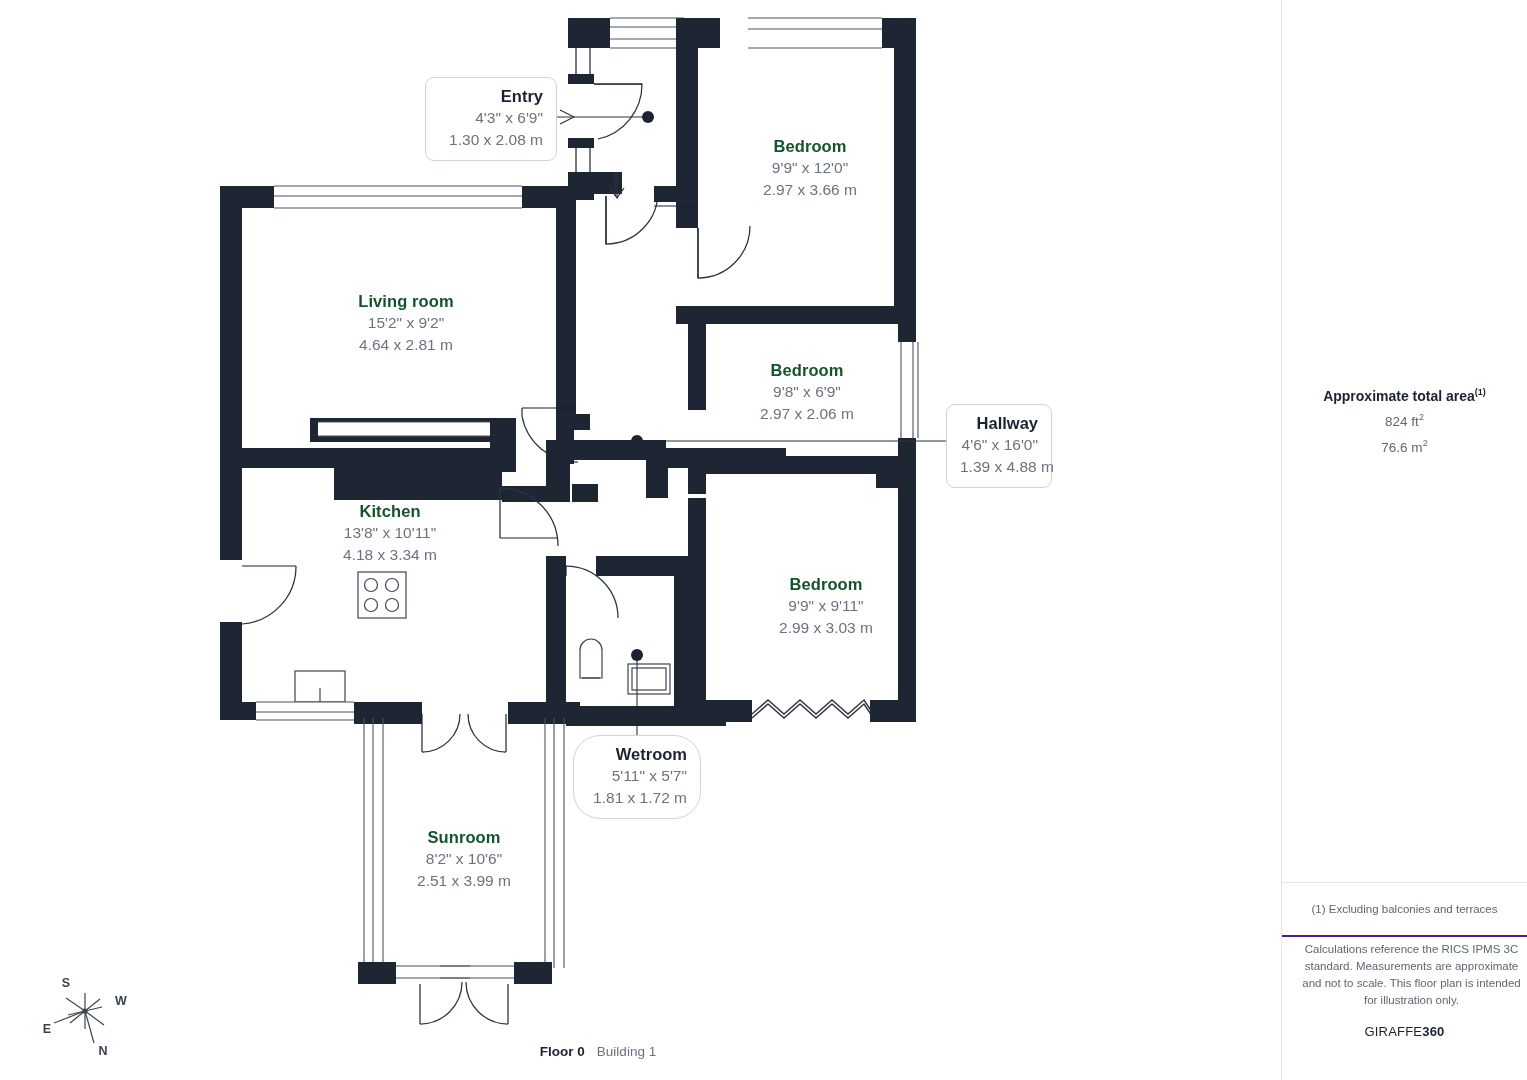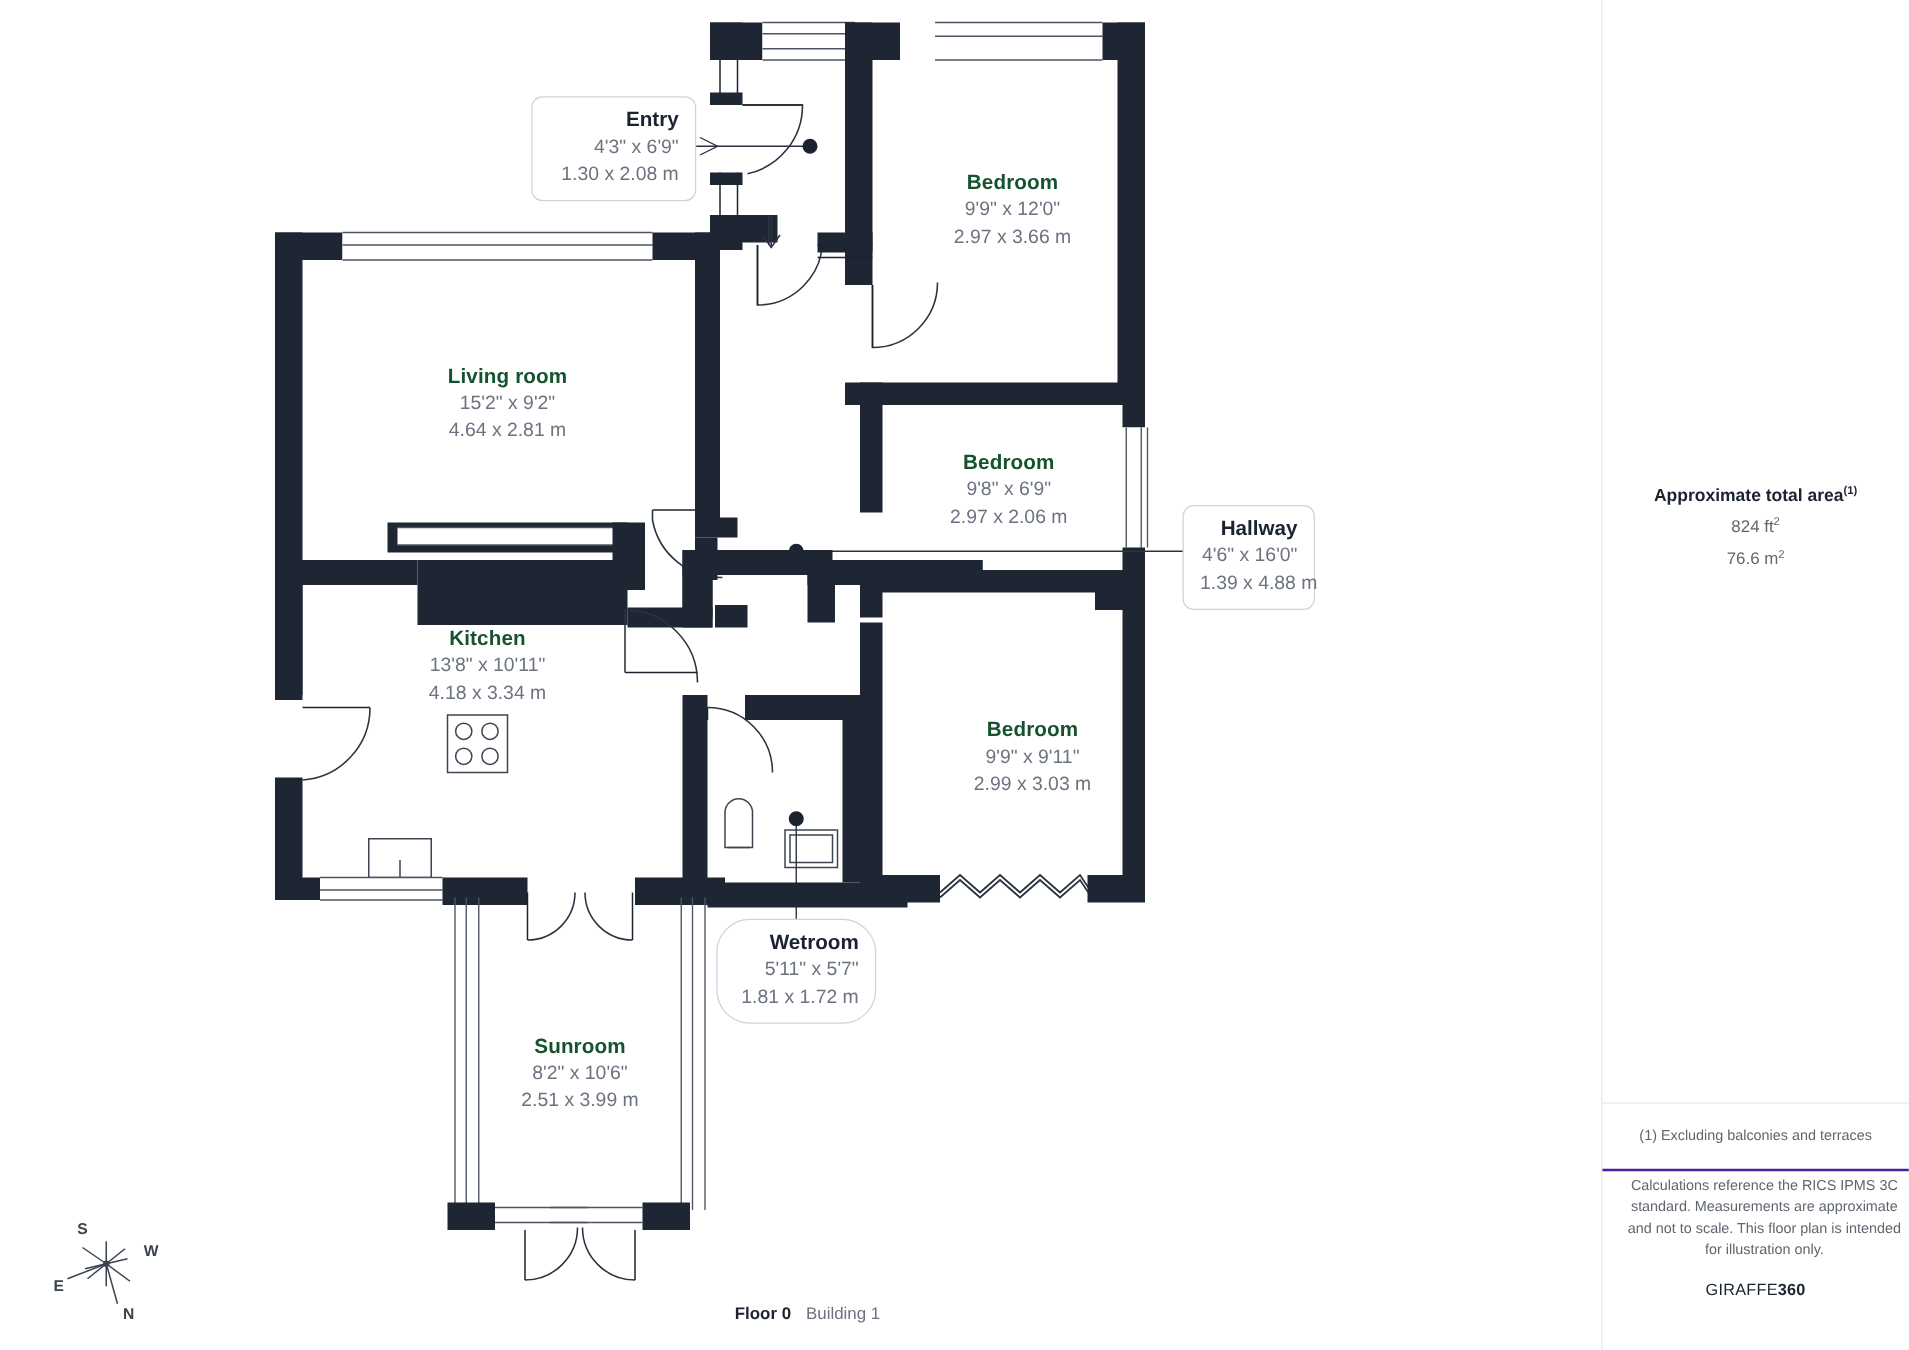--- a/index.html
+++ b/index.html
@@ -116,21 +116,20 @@
   #compass text { font-size: 12.5px; font-weight: 700; fill: #3b4350; font-family: "Liberation Sans", sans-serif; }
 
   
   #floor-caption {
     position: absolute;
     left: 0; top: 1042px;
     width: 1196px;
     text-align: center;
     z-index: 7;
     white-space: nowrap;
-    padding-left: 48px;
   }
   #floor-caption .fc-floor {
     font-size: 13.5px; font-weight: 700; color: #1b2230;
   }
   #floor-caption .fc-building {
     font-size: 13.5px; font-weight: 400; color: #6b7280; margin-left: 12px;
   }
 
   
   #sidebar {

